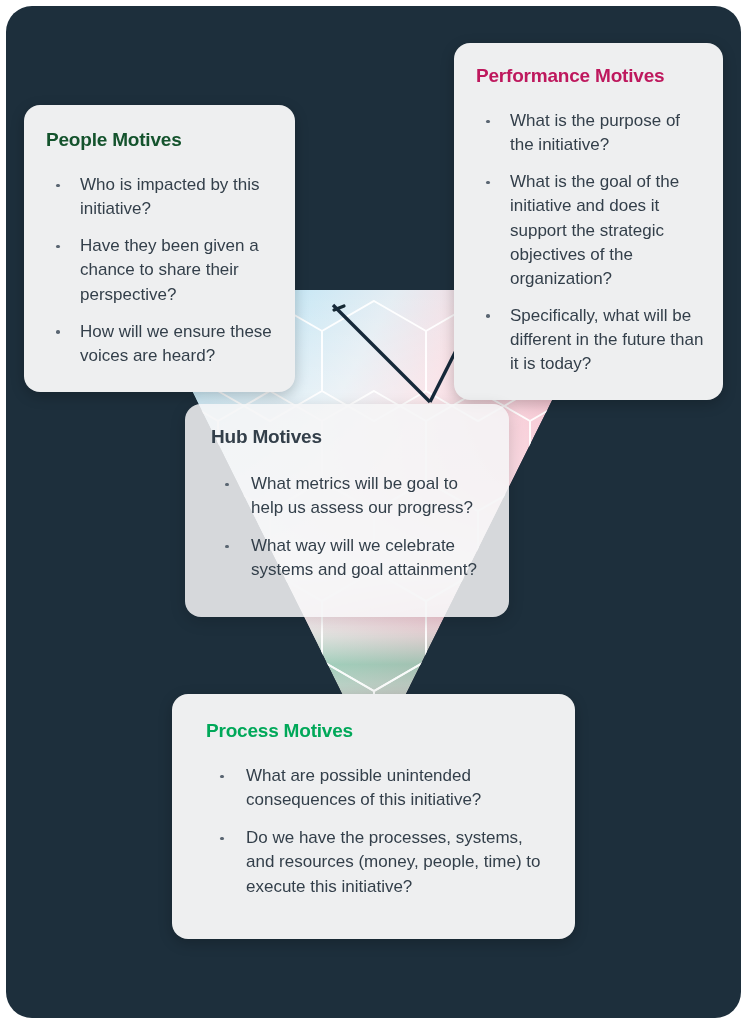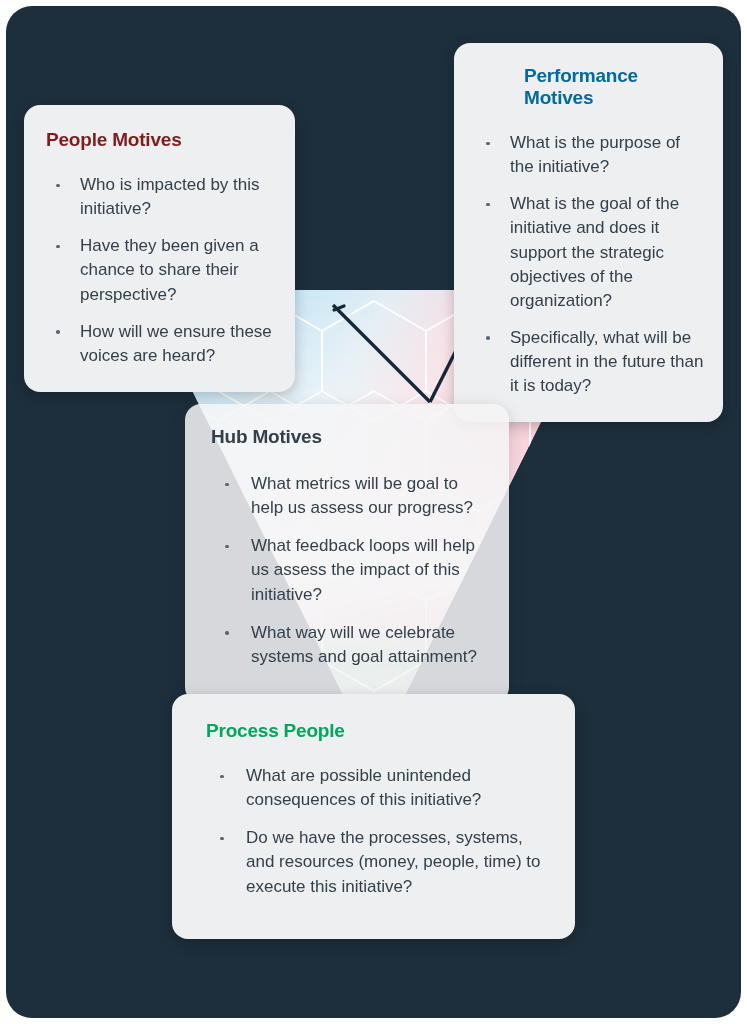--- a/index.html
+++ b/index.html
@@ -90,30 +90,30 @@
     background: #5a6672;
   }
 
   
   #card-people {
     left: 18px;
     top: 99px;
     width: 271px;
     padding: 24px 18px 24px 22px;
   }
-  #card-people .card-title { color: #7f1d1d; margin-bottom: 22px; }
+  #card-people .card-title { color: #14532d; margin-bottom: 22px; }
 
   
   #card-performance {
     left: 448px;
     top: 37px;
     width: 269px;
     padding: 22px 16px 24px 22px;
   }
-  #card-performance .card-title { color: #0369a1; margin-bottom: 22px; margin-left: 48px; }
+  #card-performance .card-title { color: #be185d; margin-bottom: 22px; }
 
   
   #card-hub {
     left: 179px;
     top: 398px;
     width: 324px;
     padding: 22px 20px 20px 26px;
   }
   #card-hub .card-title { color: #333f4a; margin-bottom: 24px; }
   #card-hub ul.bullets li { padding-left: 40px; margin-bottom: 14px; }
@@ -214,27 +214,26 @@
         <li><span class="bdot"></span><span>What is the purpose of the initiative?</span></li>
         <li><span class="bdot"></span><span>What is the goal of the initiative and does it support the strategic objectives of the organization?</span></li>
         <li><span class="bdot"></span><span>Specifically, what will be different in the future than it is today?</span></li>
       </ul>
     </div>
 
     <div class="card glass" id="card-hub">
       <h2 class="card-title">Hub Motives</h2>
       <ul class="bullets">
         <li><span class="bdot"></span><span>What metrics will be goal to help us assess our progress?</span></li>
-        <li><span class="bdot"></span><span>What feedback loops will help us assess the impact of this initiative?</span></li>
         <li><span class="bdot"></span><span>What way will we celebrate systems and goal attainment?</span></li>
       </ul>
     </div>
 
     <div class="card solid" id="card-process">
-      <h2 class="card-title">Process People</h2>
+      <h2 class="card-title">Process Motives</h2>
       <ul class="bullets">
         <li><span class="bdot"></span><span>What are possible unintended consequences of this initiative?</span></li>
         <li><span class="bdot"></span><span>Do we have the processes, systems, and resources (money, people, time) to execute this initiative?</span></li>
       </ul>
     </div>
 
   </div>
 </div>
 
 </body></html>

